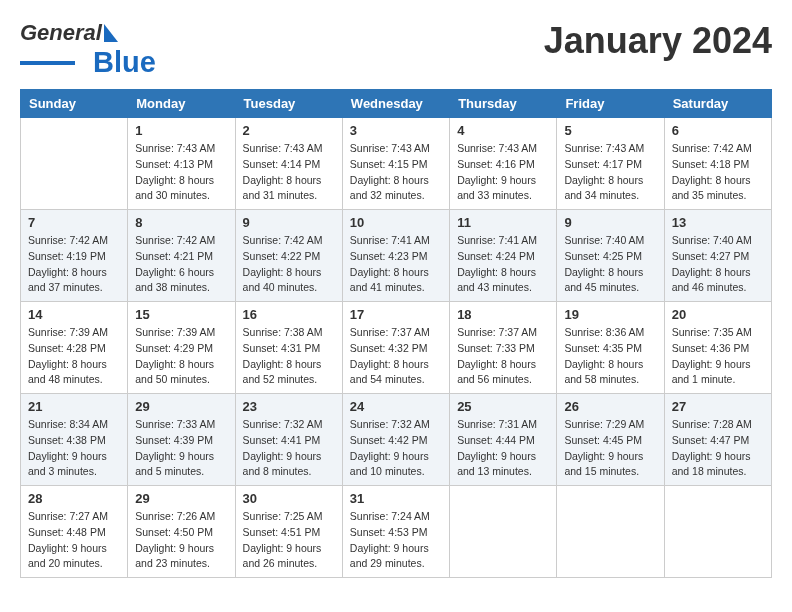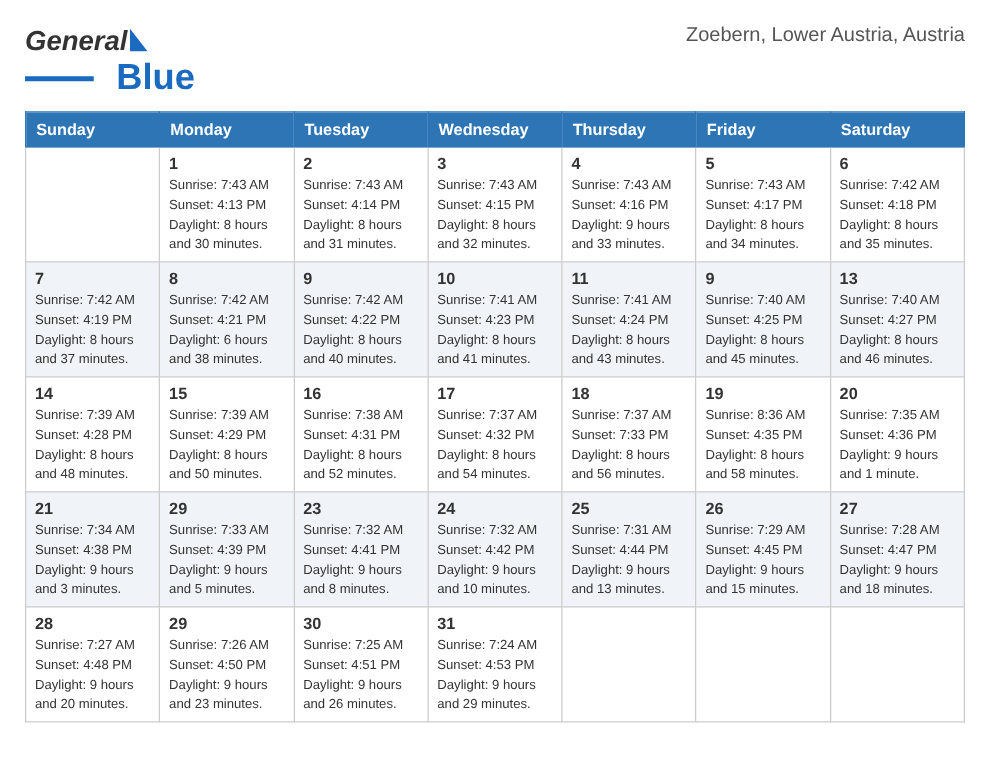--- a/index.html
+++ b/index.html
@@ -85,21 +85,21 @@
       <div style="position:relative; display:inline-block;">
         <div style="width:0; height:0; border-left:0px solid transparent; border-right:14px solid transparent; border-bottom:18px solid #1a6abf; display:inline-block; margin-left:0;"></div>
       </div>
     </div>
     <div style="display:flex; align-items:center;">
       <div style="width:55px; height:4px; background:#1a6abf;"></div>
       <span style="font-size:29px; font-weight:bold; color:#1a6abf; margin-left:18px;">Blue</span>
     </div>
   </div>
   <div class="title-block">
-    <div class="location-title">Zoebern, Lower Austria, Austria</div>
+    <div class="month-title">January 2024</div>
   </div>
 </div>
 
 <table class="calendar-table">
   <thead>
     <tr>
       <th>Sunday</th>
       <th>Monday</th>
       <th>Tuesday</th>
       <th>Wednesday</th>
@@ -273,21 +273,21 @@
           <span>Sunrise: 7:35 AM</span><br>
           <span>Sunset: 4:36 PM</span><br>
           <span>Daylight: 9 hours and 1 minute.</span>
         </div>
       </td>
       </tr>
       <tr>
         <td>
         <span class="day-number">21</span>
         <div class="day-info">
-          <span>Sunrise: 7:34 AM</span><br>
+          <span>Sunrise: 8:34 AM</span><br>
           <span>Sunset: 4:38 PM</span><br>
           <span>Daylight: 9 hours and 3 minutes.</span>
         </div>
       </td>
         <td>
         <span class="day-number">29</span>
         <div class="day-info">
           <span>Sunrise: 7:33 AM</span><br>
           <span>Sunset: 4:39 PM</span><br>
           <span>Daylight: 9 hours and 5 minutes.</span>

